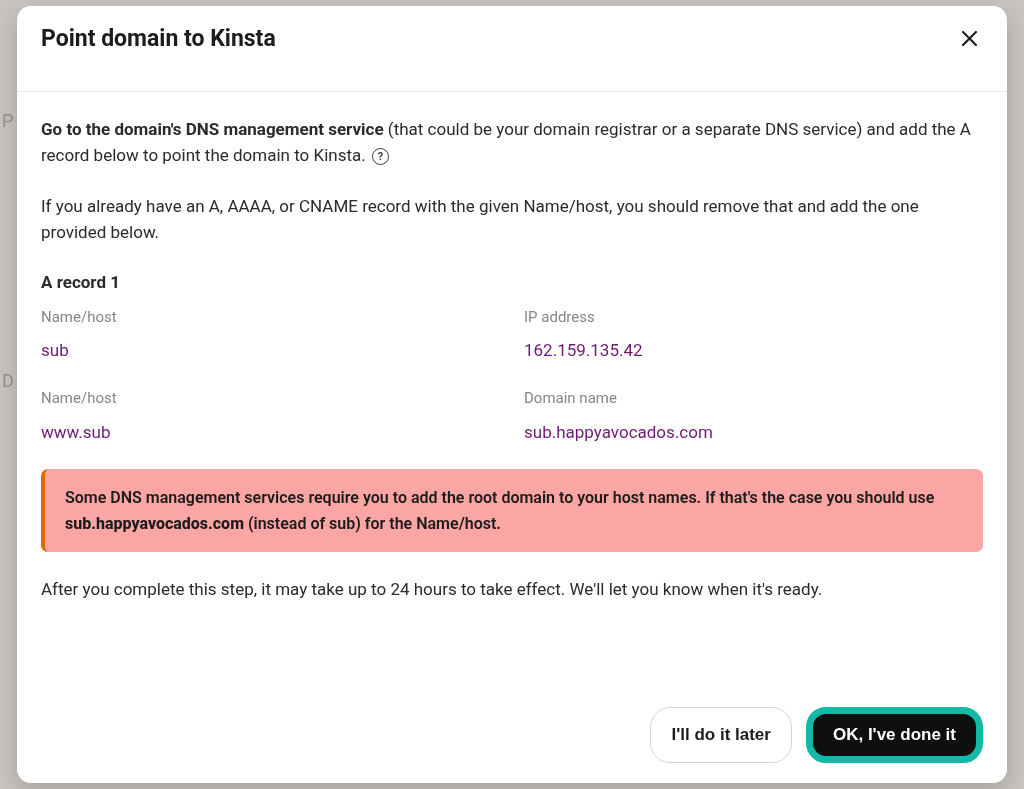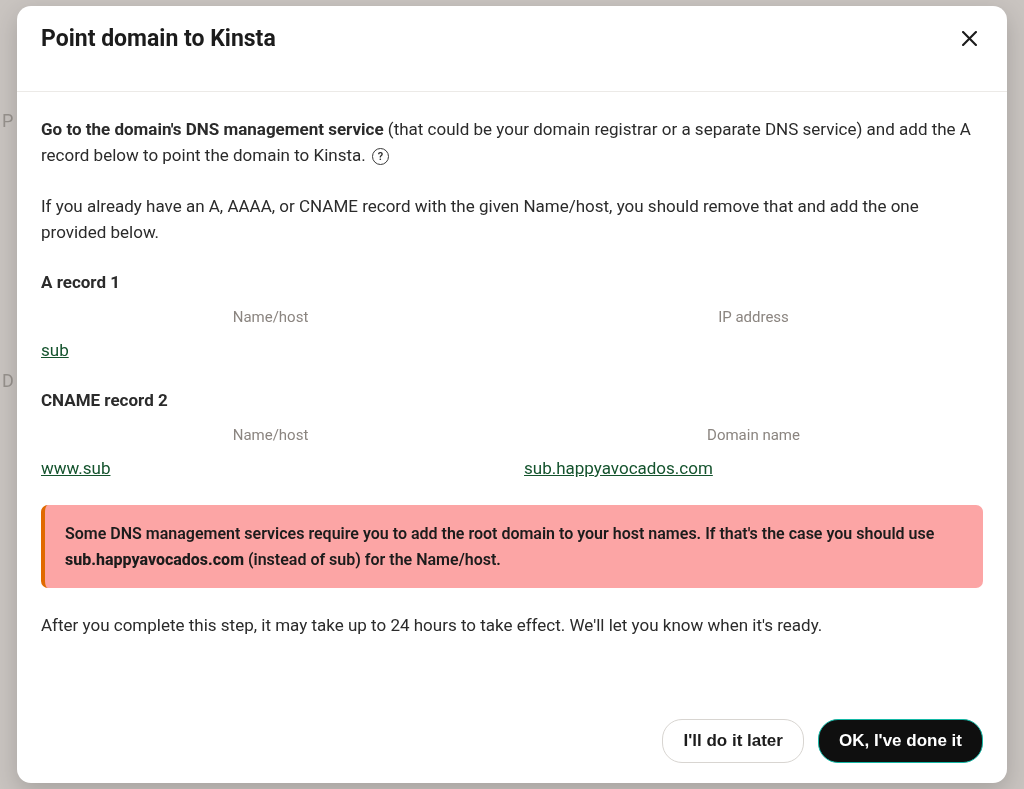--- a/index.html
+++ b/index.html
@@ -84,26 +84,24 @@
       gap: 24px;
       margin-bottom: 24px;
     }
     .record-col {
       flex: 1;
     }
     .record-label {
       font-size: 15px;
       color: #8b8580;
       margin-bottom: 8px;
-      text-align: center;
     }
     .record-value {
       font-size: 17px;
-      color: #14532d;
-      text-decoration: underline;
+      color: #701a75;
     }
     .notice {
       background: #fca5a5;
       border-left: 4px solid #e06a00;
       border-radius: 7px;
       padding: 16px 20px;
       margin-top: 14px;
       margin-bottom: 24px;
       font-size: 16px;
       font-weight: 600;
@@ -126,21 +124,21 @@
       padding: 11px 20px;
       cursor: pointer;
     }
     .btn-secondary {
       background: #ffffff;
       border: 1px solid #d8d5d1;
       color: #1c1c1c;
     }
     .btn-primary {
       background: #0f0f0f;
-      border: 1px solid #14b8a6;
+      border: 7px solid #14b8a6;
       color: #ffffff;
     }
     
     .bg-hint {
       position: absolute;
       left: 0;
       color: #5b5651;
       font-size: 18px;
       opacity: 0.45;
       padding-left: 2px;
@@ -173,24 +171,24 @@
     <p class="warn-para">If you already have an A, AAAA, or CNAME record with the given Name/host, you should remove that and add the one provided below.</p>
 
     <div class="section-heading">A record 1</div>
     <div class="record-grid">
       <div class="record-col">
         <div class="record-label">Name/host</div>
         <div class="record-value">sub</div>
       </div>
       <div class="record-col">
         <div class="record-label">IP address</div>
+        <div class="record-value">162.159.135.42</div>
       </div>
     </div>
 
-    <div class="section-heading">CNAME record 2</div>
     <div class="record-grid">
       <div class="record-col">
         <div class="record-label">Name/host</div>
         <div class="record-value">www.sub</div>
       </div>
       <div class="record-col">
         <div class="record-label">Domain name</div>
         <div class="record-value">sub.happyavocados.com</div>
       </div>
     </div>

